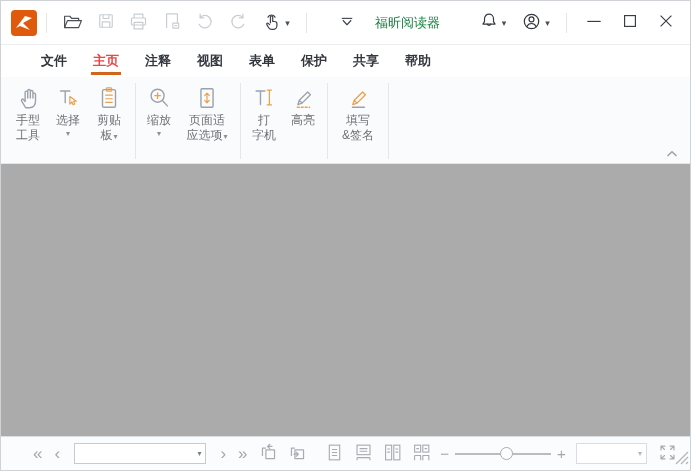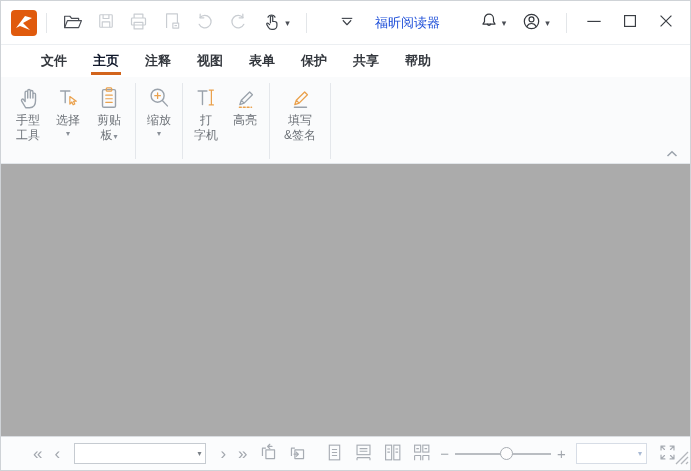--- a/index.html
+++ b/index.html
@@ -8,28 +8,28 @@
 
   
   .titlebar { height:44px; flex:0 0 44px; display:flex; align-items:center; background:#fff; border-bottom:1px solid #eceff2; padding:0 0 0 10px; }
   .logo { width:26px; height:26px; border-radius:4px; background:#e05a0d; position:relative; flex:0 0 26px; }
   .logo svg { position:absolute; inset:0; }
   .tb-sep { width:1px; height:20px; background:#e3e6e9; margin:0 9px; flex:0 0 1px; }
   .qbtn { width:30px; height:30px; display:flex; align-items:center; justify-content:center; margin:0 1.5px; background:transparent; border:none; cursor:default; }
   .qbtn.withdd { width:40px; }
   .dd { font-size:9px; color:#4a4e55; margin-left:3px; }
   .title-group { display:flex; align-items:center; margin-left:14px; }
-  .wtitle { font-size:13px; color:#1d4ed8; margin-left:12px; white-space:nowrap; }
+  .wtitle { font-size:13px; color:#15803d; margin-left:12px; white-space:nowrap; }
   .tb-right { margin-left:auto; display:flex; align-items:center; padding-right:6px; }
   .winctl { width:36px; height:34px; display:flex; align-items:center; justify-content:center; background:transparent; border:none; }
 
   
   .menubar { height:32px; flex:0 0 32px; display:flex; align-items:center; background:#fff; padding-left:12px;margin-left:26px; }
   .menu-item { position:relative; font-size:13px; font-weight:700; color:#34383e; margin-right:22px; padding:6px 2px; cursor:default; }
-  .menu-item.active { color:#0f172a; }
+  .menu-item.active { color:#ef4444; }
   .menu-item.active::after { content:""; position:absolute; left:0; right:0; bottom:1px; height:3px; background:#d2641c; }
 
   
   .ribbon { height:87px; flex:0 0 87px; background:#fafbfc; border-bottom:1px solid #e2e6ea; display:flex; align-items:stretch; padding:4px 0 2px 6px; position:relative; }
   .rb-sep { width:1px; background:#e4e7eb; margin:2px 4px; flex:0 0 1px; }
   .rbtn { display:flex; flex-direction:column; align-items:center; justify-content:flex-start; border:none; background:transparent; padding:2px 2px 0 2px; margin:0 1px; cursor:default; }
   .rbtn .ric { height:30px; display:flex; align-items:center; justify-content:center; }
   .rbtn .lbl { font-size:12px; line-height:15px; color:#6d7278; text-align:center; white-space:nowrap; }
   .rbtn .arr { font-size:8px; color:#8a9098; margin-left:1px; }
   .rbtn .arr-below { font-size:8px; color:#8a9098; line-height:12px; }
@@ -241,20 +241,30 @@
         <svg width="26" height="26" viewBox="0 0 28 28" fill="none" stroke-linecap="round">
           <circle cx="12.5" cy="11.5" r="7" stroke="#9aa2ab" stroke-width="1.5"></circle>
           <path d="M17.6 16.8 L23 22.5" stroke="#9aa2ab" stroke-width="1.5"></path>
           <path d="M12.5 8.5 v6 M9.5 11.5 h6" stroke="#eaa14c" stroke-width="1.4"></path>
         </svg>
       </span>
       <div class="lbl">缩放</div>
       <div class="arr-below">▾</div>
     </button>
 
+    <button class="rbtn" style="width:56px">
+      <span class="ric">
+        <svg width="26" height="26" viewBox="0 0 28 28" fill="none" stroke-linecap="round" stroke-linejoin="round">
+          <rect x="7.5" y="4" width="13" height="20" rx="1" stroke="#9aa2ab" stroke-width="1.5"></rect>
+          <path d="M14 9 v10 M11.5 11.5 L14 8.8 l2.5 2.7 M11.5 16.5 L14 19.2 l2.5-2.7" stroke="#eaa14c" stroke-width="1.3"></path>
+        </svg>
+      </span>
+      <div class="lbl">页面适</div>
+      <div class="lbl"><span>应选项</span><span class="arr">▾</span></div>
+    </button>
 
 
 
     <div class="rb-sep"></div>
 
     <button class="rbtn" style="width:36px">
       <span class="ric">
         <svg width="26" height="26" viewBox="0 0 28 28" fill="none" stroke-linecap="round">
           <path d="M5.5 6.5 h9.5 M10.2 6.5 V21" stroke="#9aa2ab" stroke-width="1.5"></path>
           <path d="M17.5 5.5 h4.5 M19.8 5.5 v16 M17.5 21.5 h4.5" stroke="#eaa14c" stroke-width="1.3"></path>

